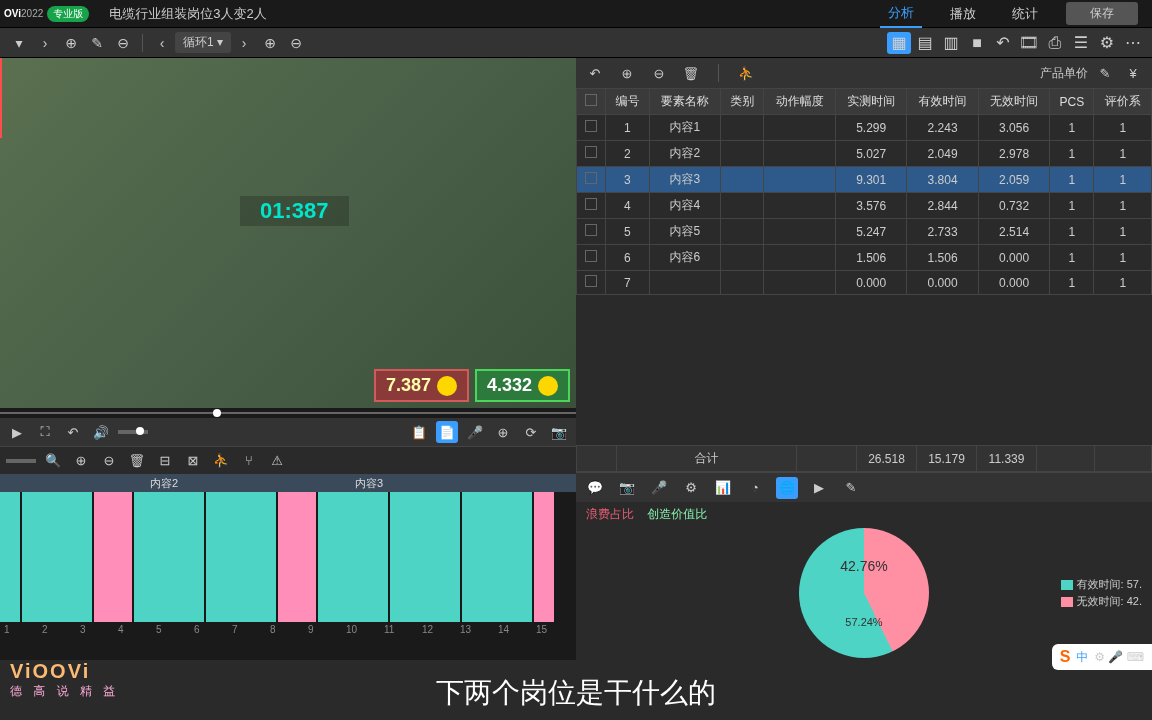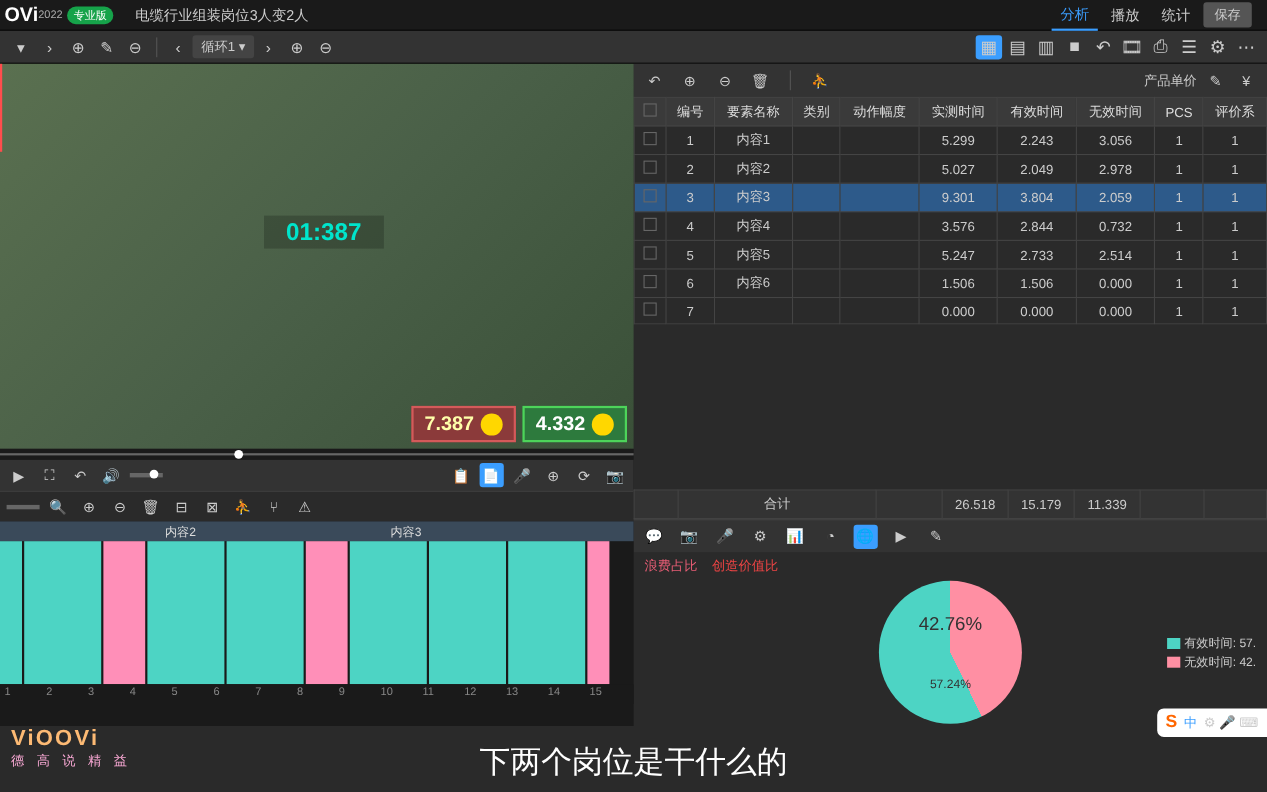--- a/index.html
+++ b/index.html
@@ -1,27 +1,27 @@
 <!DOCTYPE html>
 <html><head>
 <meta charset="utf-8">
 <style>
 * { margin: 0; padding: 0; box-sizing: border-box; font-family: "Microsoft YaHei", sans-serif; }
 body { width: 1152px; height: 720px; background: #2a2a2a; color: #ccc; overflow: hidden; position: relative; }
 
 
 .header { height: 28px; background: #1a1a1a; display: flex; align-items: center; padding: 0 4px; border-bottom: 1px solid #000; }
-.logo { font-weight: bold; font-size: 18px; color: #fff; }
+.logo { font-weight: bold; font-size: 10px; color: #fff; }
 .logo-year { font-size: 10px; color: #aaa; }
 .badge { background: #16a34a; color: #fff; font-size: 10px; padding: 1px 6px; border-radius: 8px; margin-left: 4px; }
 .title { margin-left: 20px; font-size: 13px; color: #ccc; }
-.header-right { margin-left: auto; display: flex; gap: 4px; align-items: center; padding-right: 10px; }
+.header-right { margin-left: auto; display: flex; gap: 20px; align-items: center; padding-right: 10px; }
 .tab { font-size: 13px; cursor: pointer; padding: 4px 8px; }
 .tab.active { color: #3b9eff; border-bottom: 2px solid #3b9eff; }
-.save-btn { background: #555; padding: 3px 10px; border-radius: 3px; font-size: 12px; }
+.save-btn { background: #555; padding: 3px 24px; border-radius: 3px; font-size: 12px; }
 
 
 .toolbar { height: 30px; background: #333; display: flex; align-items: center; padding: 0 6px; border-bottom: 1px solid #000; }
 .tool-btn { width: 22px; height: 22px; display: flex; align-items: center; justify-content: center; margin: 0 2px; cursor: pointer; color: #ccc; font-size: 14px; }
 .tool-sep { width: 1px; height: 18px; background: #555; margin: 0 6px; }
 .loop-select { background: #444; padding: 2px 8px; font-size: 12px; border-radius: 3px; }
 .toolbar-right { margin-left: auto; display: flex; align-items: center; }
 .view-btn { width: 24px; height: 22px; display: flex; align-items: center; justify-content: center; margin: 0 1px; cursor: pointer; color: #ccc; }
 .view-btn.active { background: #3b9eff; border-radius: 3px; }
 
@@ -81,24 +81,24 @@
 td { background: #2a2a2a; }
 tr.selected td { background: #2d5a8a; }
 .chk { width: 12px; height: 12px; border: 1px solid #666; display: inline-block; }
 .table-fill { height: 150px; background: #2a2a2a; }
 .totals-row td { background: #333; }
 
 
 .chart-toolbar { height: 30px; background: #333; display: flex; align-items: center; padding: 0 8px; gap: 10px; border-top: 1px solid #444; }
 .chart-tab-row { height: 24px; padding: 4px 10px; font-size: 12px; }
 .chart-tab-waste { color: #e85d75; }
-.chart-tab-create { color: #ef4444; margin-left: 10px; }
+.chart-tab-create { color: #86efac; margin-left: 10px; }
 .chart-area { flex: 1; position: relative; display: flex; align-items: center; justify-content: center; }
 .pie { width: 130px; height: 130px; border-radius: 50%; background: conic-gradient(#ff8fa3 0deg 154deg, #4dd4c4 154deg 360deg); position: relative; }
-.pie-label-a { position: absolute; top: 30px; left: 50%; transform: translateX(-50%); font-size: 17px; color: #333; }
+.pie-label-a { position: absolute; top: 30px; left: 50%; transform: translateX(-50%); font-size: 14px; color: #333; }
 .pie-label-b { position: absolute; bottom: 30px; left: 50%; transform: translateX(-50%); font-size: 11px; color: #333; }
 .legend { position: absolute; right: 10px; top: 50%; transform: translateY(-50%); font-size: 11px; }
 .legend-item { display: flex; align-items: center; gap: 4px; margin: 2px 0; }
 .legend-swatch { width: 12px; height: 10px; display: inline-block; }
 
 
 .footer-brand { position: absolute; bottom: 20px; left: 10px; }
 .footer-brand .bn { font-size: 20px; font-weight: bold; color: #fdba74; letter-spacing: 2px; }
 .footer-brand .bs { font-size: 12px; color: #f9a8d4; letter-spacing: 4px; }
 .subtitle { position: absolute; bottom: 8px; left: 50%; transform: translateX(-50%); font-size: 28px; color: #fff; font-weight: 500; }

